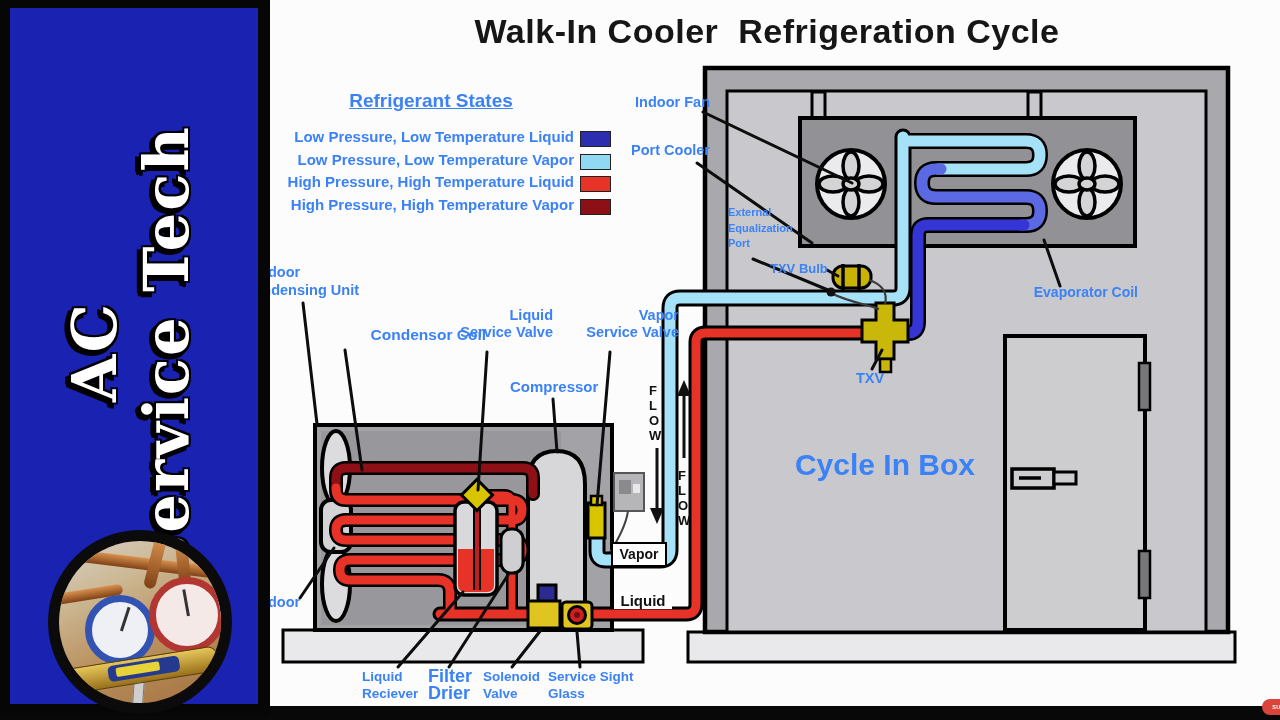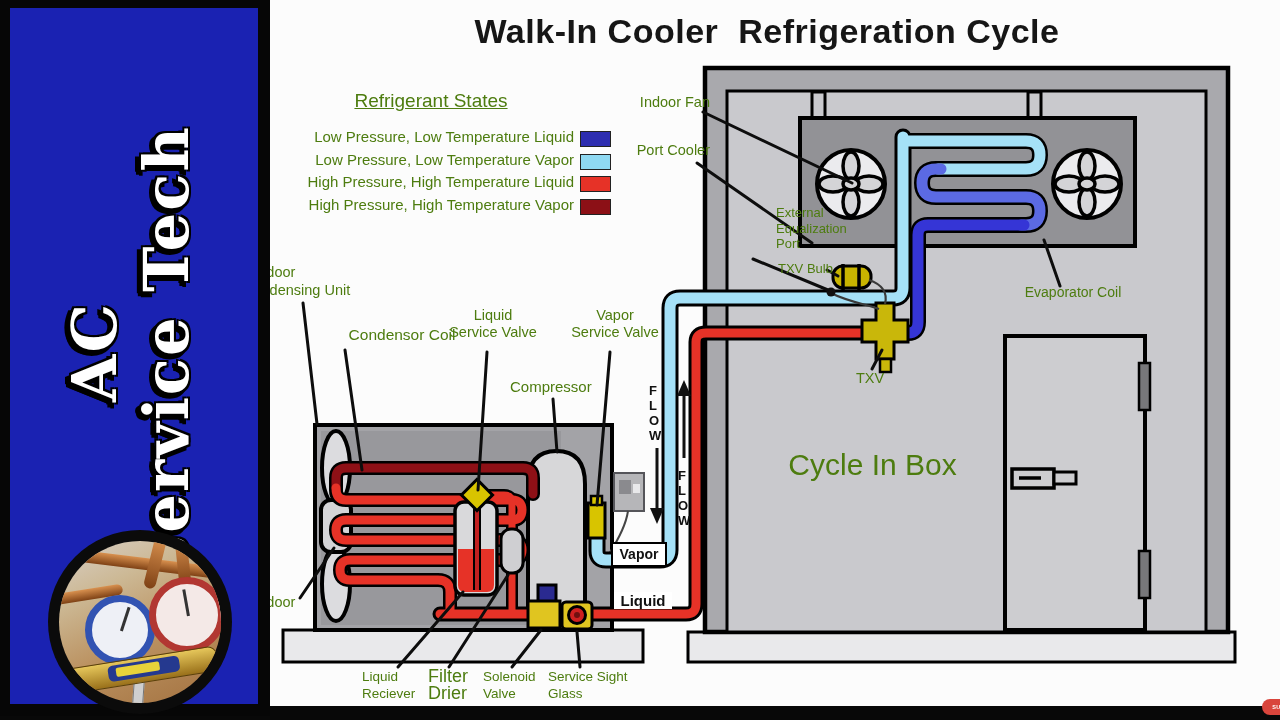--- a/index.html
+++ b/index.html
@@ -1,20 +1,20 @@
 <!DOCTYPE html>
 <html><head>
 <meta charset="utf-8">
 <style>
   html,body{margin:0;padding:0;}
   body{width:1280px;height:720px;position:relative;overflow:hidden;background:#fcfcfc;
        font-family:"Liberation Sans", sans-serif;color:#111;}
   .abs{position:absolute;}
-  .lbl{position:absolute;font-weight:normal;color:#4d7c0f;z-index:5;line-height:1.18;}
-  .ctr{text-align:center;}
+  .lbl{position:absolute;font-weight:bold;color:#3b82f6;z-index:5;line-height:1.18;}
+  .ctr{text-align:right;}
   .rgt{text-align:right;}
   .vflow{position:absolute;width:13px;word-break:break-all;font-weight:bold;font-size:13px;
          line-height:15px;z-index:5;color:#111;}
   #title{left:422px;top:12px;width:690px;text-align:center;font-size:34px;font-weight:bold;
          white-space:pre;letter-spacing:0.5px;z-index:5;position:absolute;color:#161616;}
   
   .leg-title{left:336px;top:90px;width:190px;text-align:center;font-size:19px;
              text-decoration:underline;}
   .leg-row-text{left:262px;width:312px;text-align:right;font-size:15px;}
   .leg-swatch{position:absolute;left:580px;width:29px;height:14px;border:1px solid #222;z-index:5;}
@@ -213,26 +213,26 @@
 <div class="lbl leg-row-text" style="top:150.5px;">Low Pressure, Low Temperature Vapor</div>
 <div class="lbl leg-row-text" style="top:173px;">High Pressure, High Temperature Liquid</div>
 <div class="lbl leg-row-text" style="top:195.5px;">High Pressure, High Temperature Vapor</div>
 <div class="leg-swatch" style="top: 131px; background: rgb(45, 45, 176);"></div>
 <div class="leg-swatch" style="top: 153.5px; background: rgb(143, 217, 242);"></div>
 <div class="leg-swatch" style="top: 176px; background: rgb(230, 50, 39);"></div>
 <div class="leg-swatch" style="top: 198.5px; background: rgb(140, 16, 22);"></div>
 
 <div class="lbl rgt" style="left:595px;top:94px;width:115px;font-size:14.5px;">Indoor Fan</div>
 <div class="lbl rgt" style="left:595px;top:142px;width:115px;font-size:14.5px;">Port Cooler</div>
-<div class="lbl" style="left:728px;top:205px;font-size:13px;line-height:15.5px;padding-left:48px;">
+<div class="lbl" style="left:728px;top:205px;font-size:11px;line-height:15.5px;">
   <span style="display:block">External</span>
   <span style="display:block">Equalization</span>
   <span style="display:block">Port</span>
 </div>
-<div class="lbl" style="left:770px;top:261px;font-size:13px;margin-left:8px;">TXV Bulb</div>
+<div class="lbl" style="left:770px;top:261px;font-size:13px;">TXV Bulb</div>
 <div class="lbl" style="left:856px;top:370px;font-size:14.5px;">TXV</div>
 <div class="lbl ctr" style="left:1008px;top:284px;width:130px;font-size:14px;">Evaporator Coil</div>
 <div class="lbl ctr" style="left:770px;top:447px;width:205px;font-size:30px;">Cycle In Box</div>
 
 <div class="lbl" style="left:243px;top:264px;font-size:14.5px;line-height:17.5px;">
   <span style="display:block">Outdoor</span>
   <span style="display:block">Condensing Unit</span>
 </div>
 <div class="lbl ctr" style="left:318px;top:326px;width:168px;font-size:15.5px;">Condensor Coil</div>
 <div class="lbl ctr" style="left:433px;top:307px;width:120px;font-size:14.5px;">

